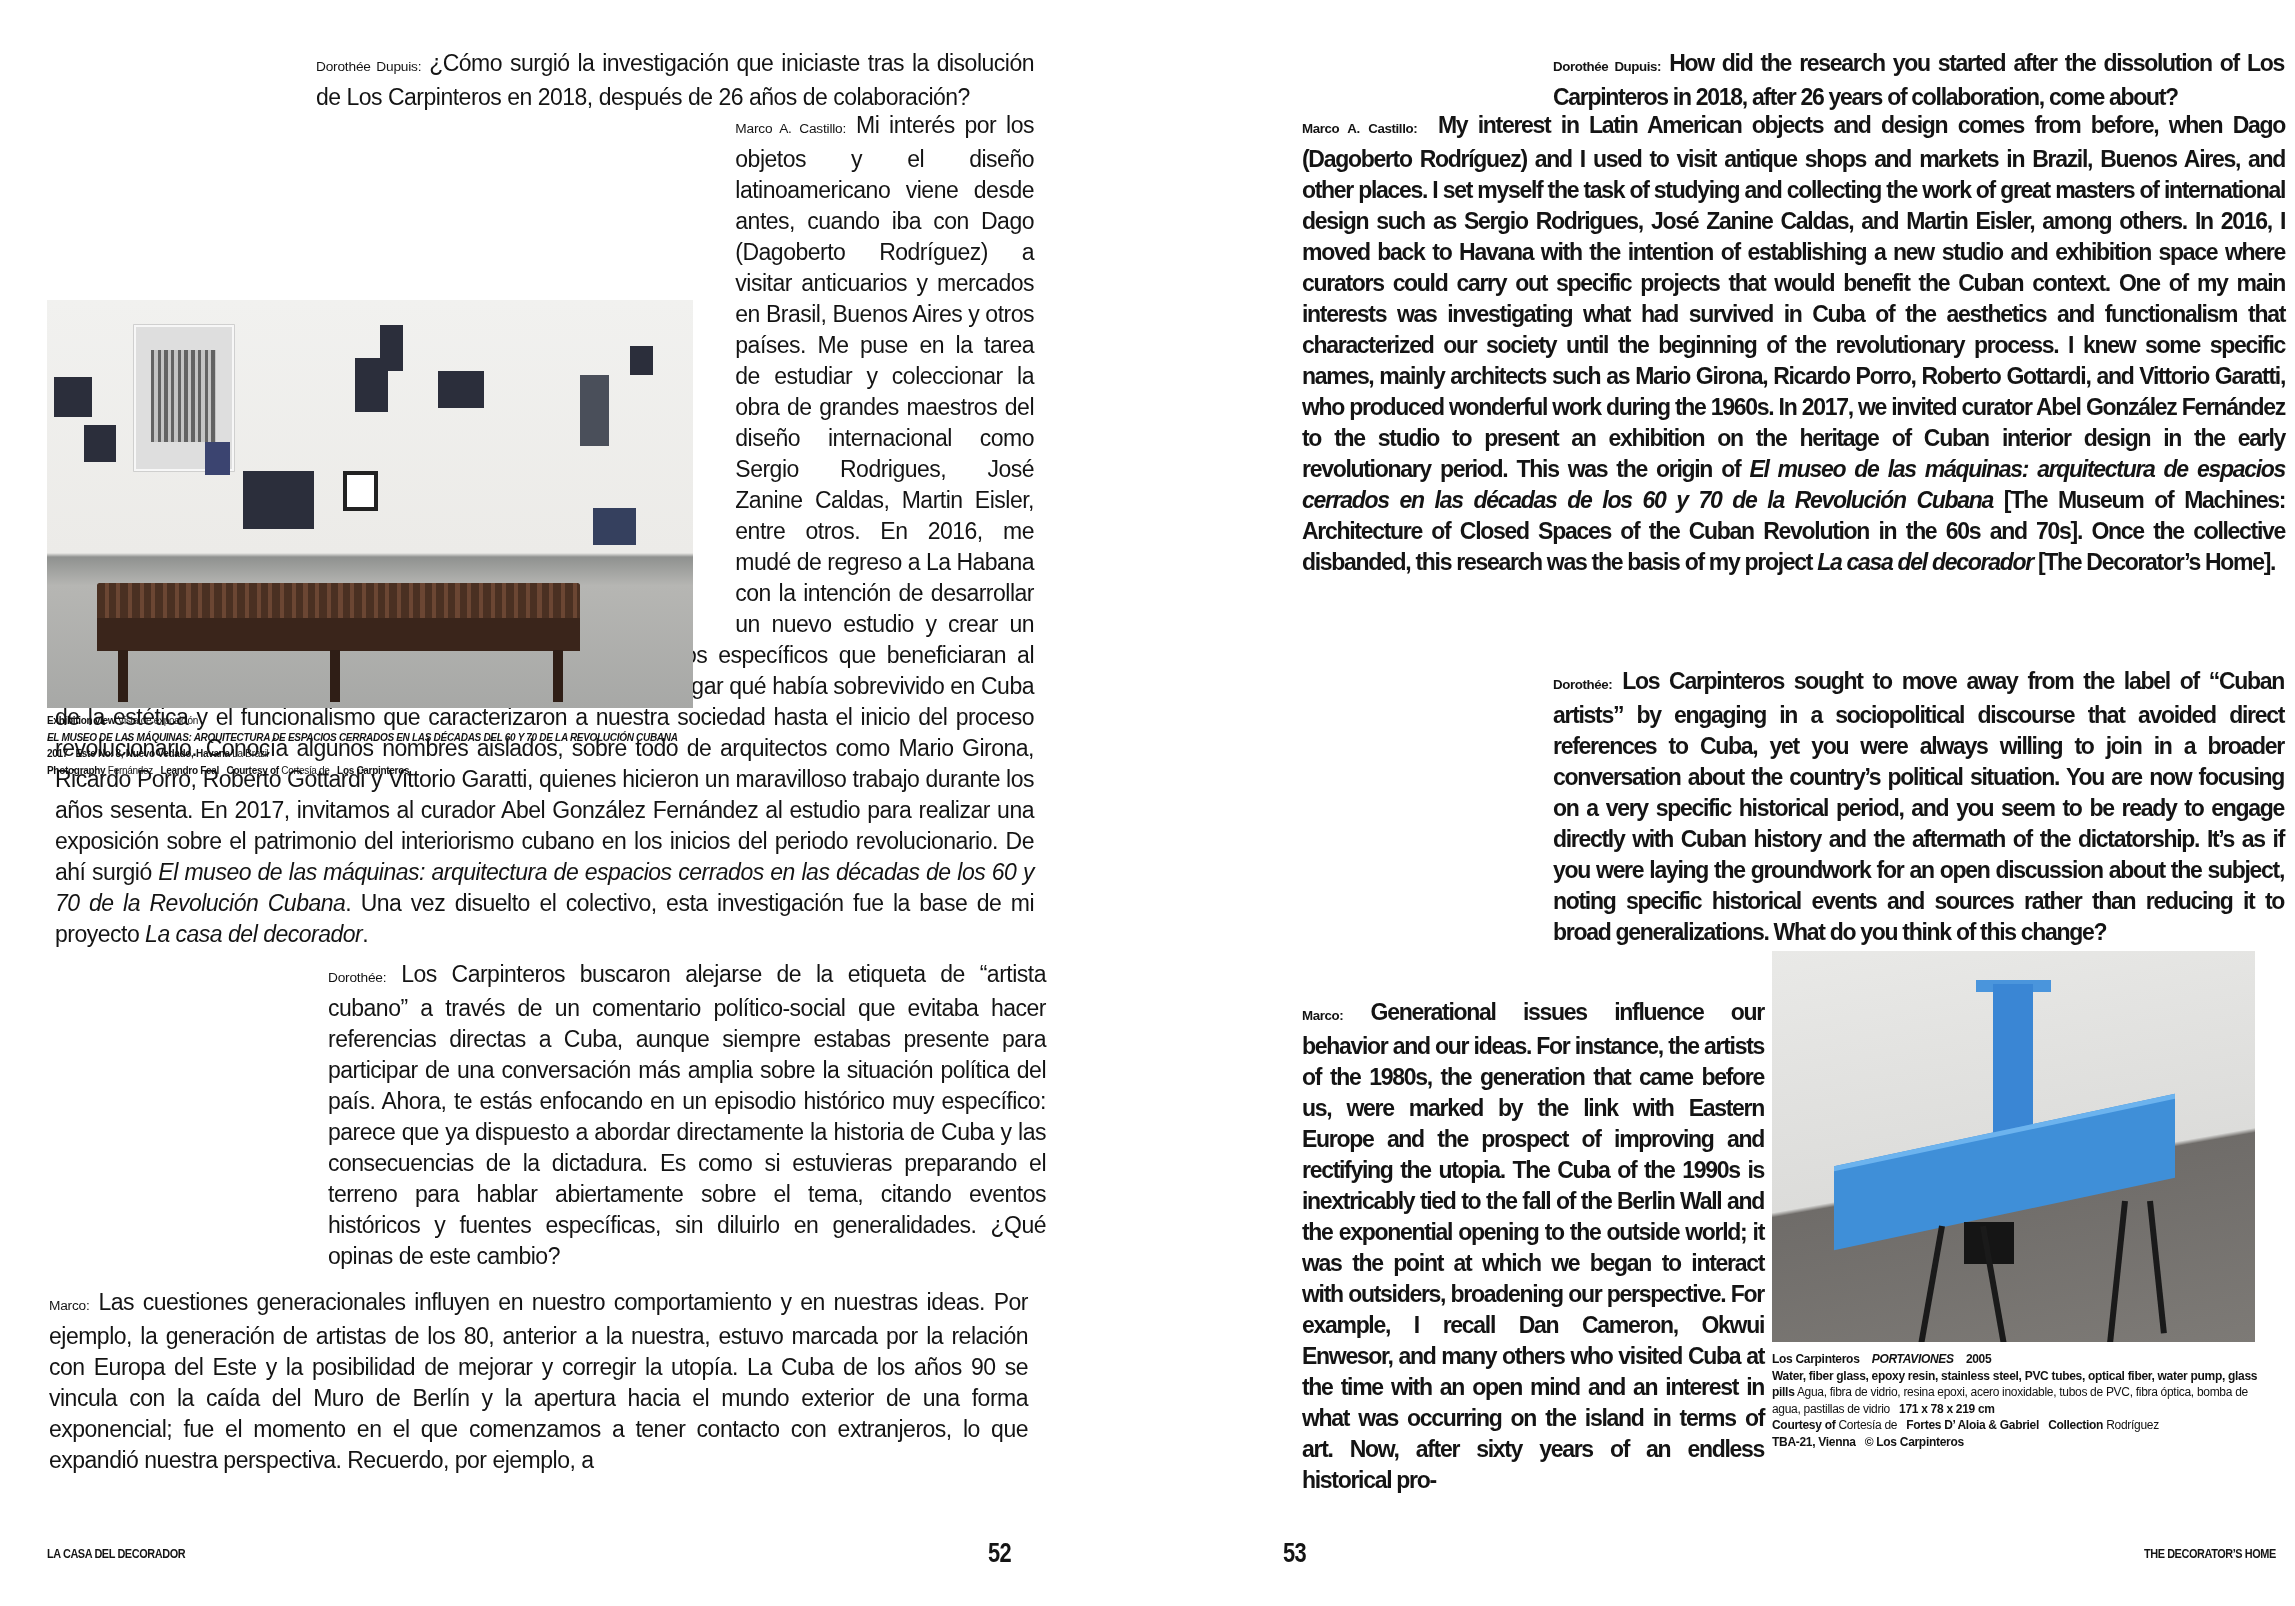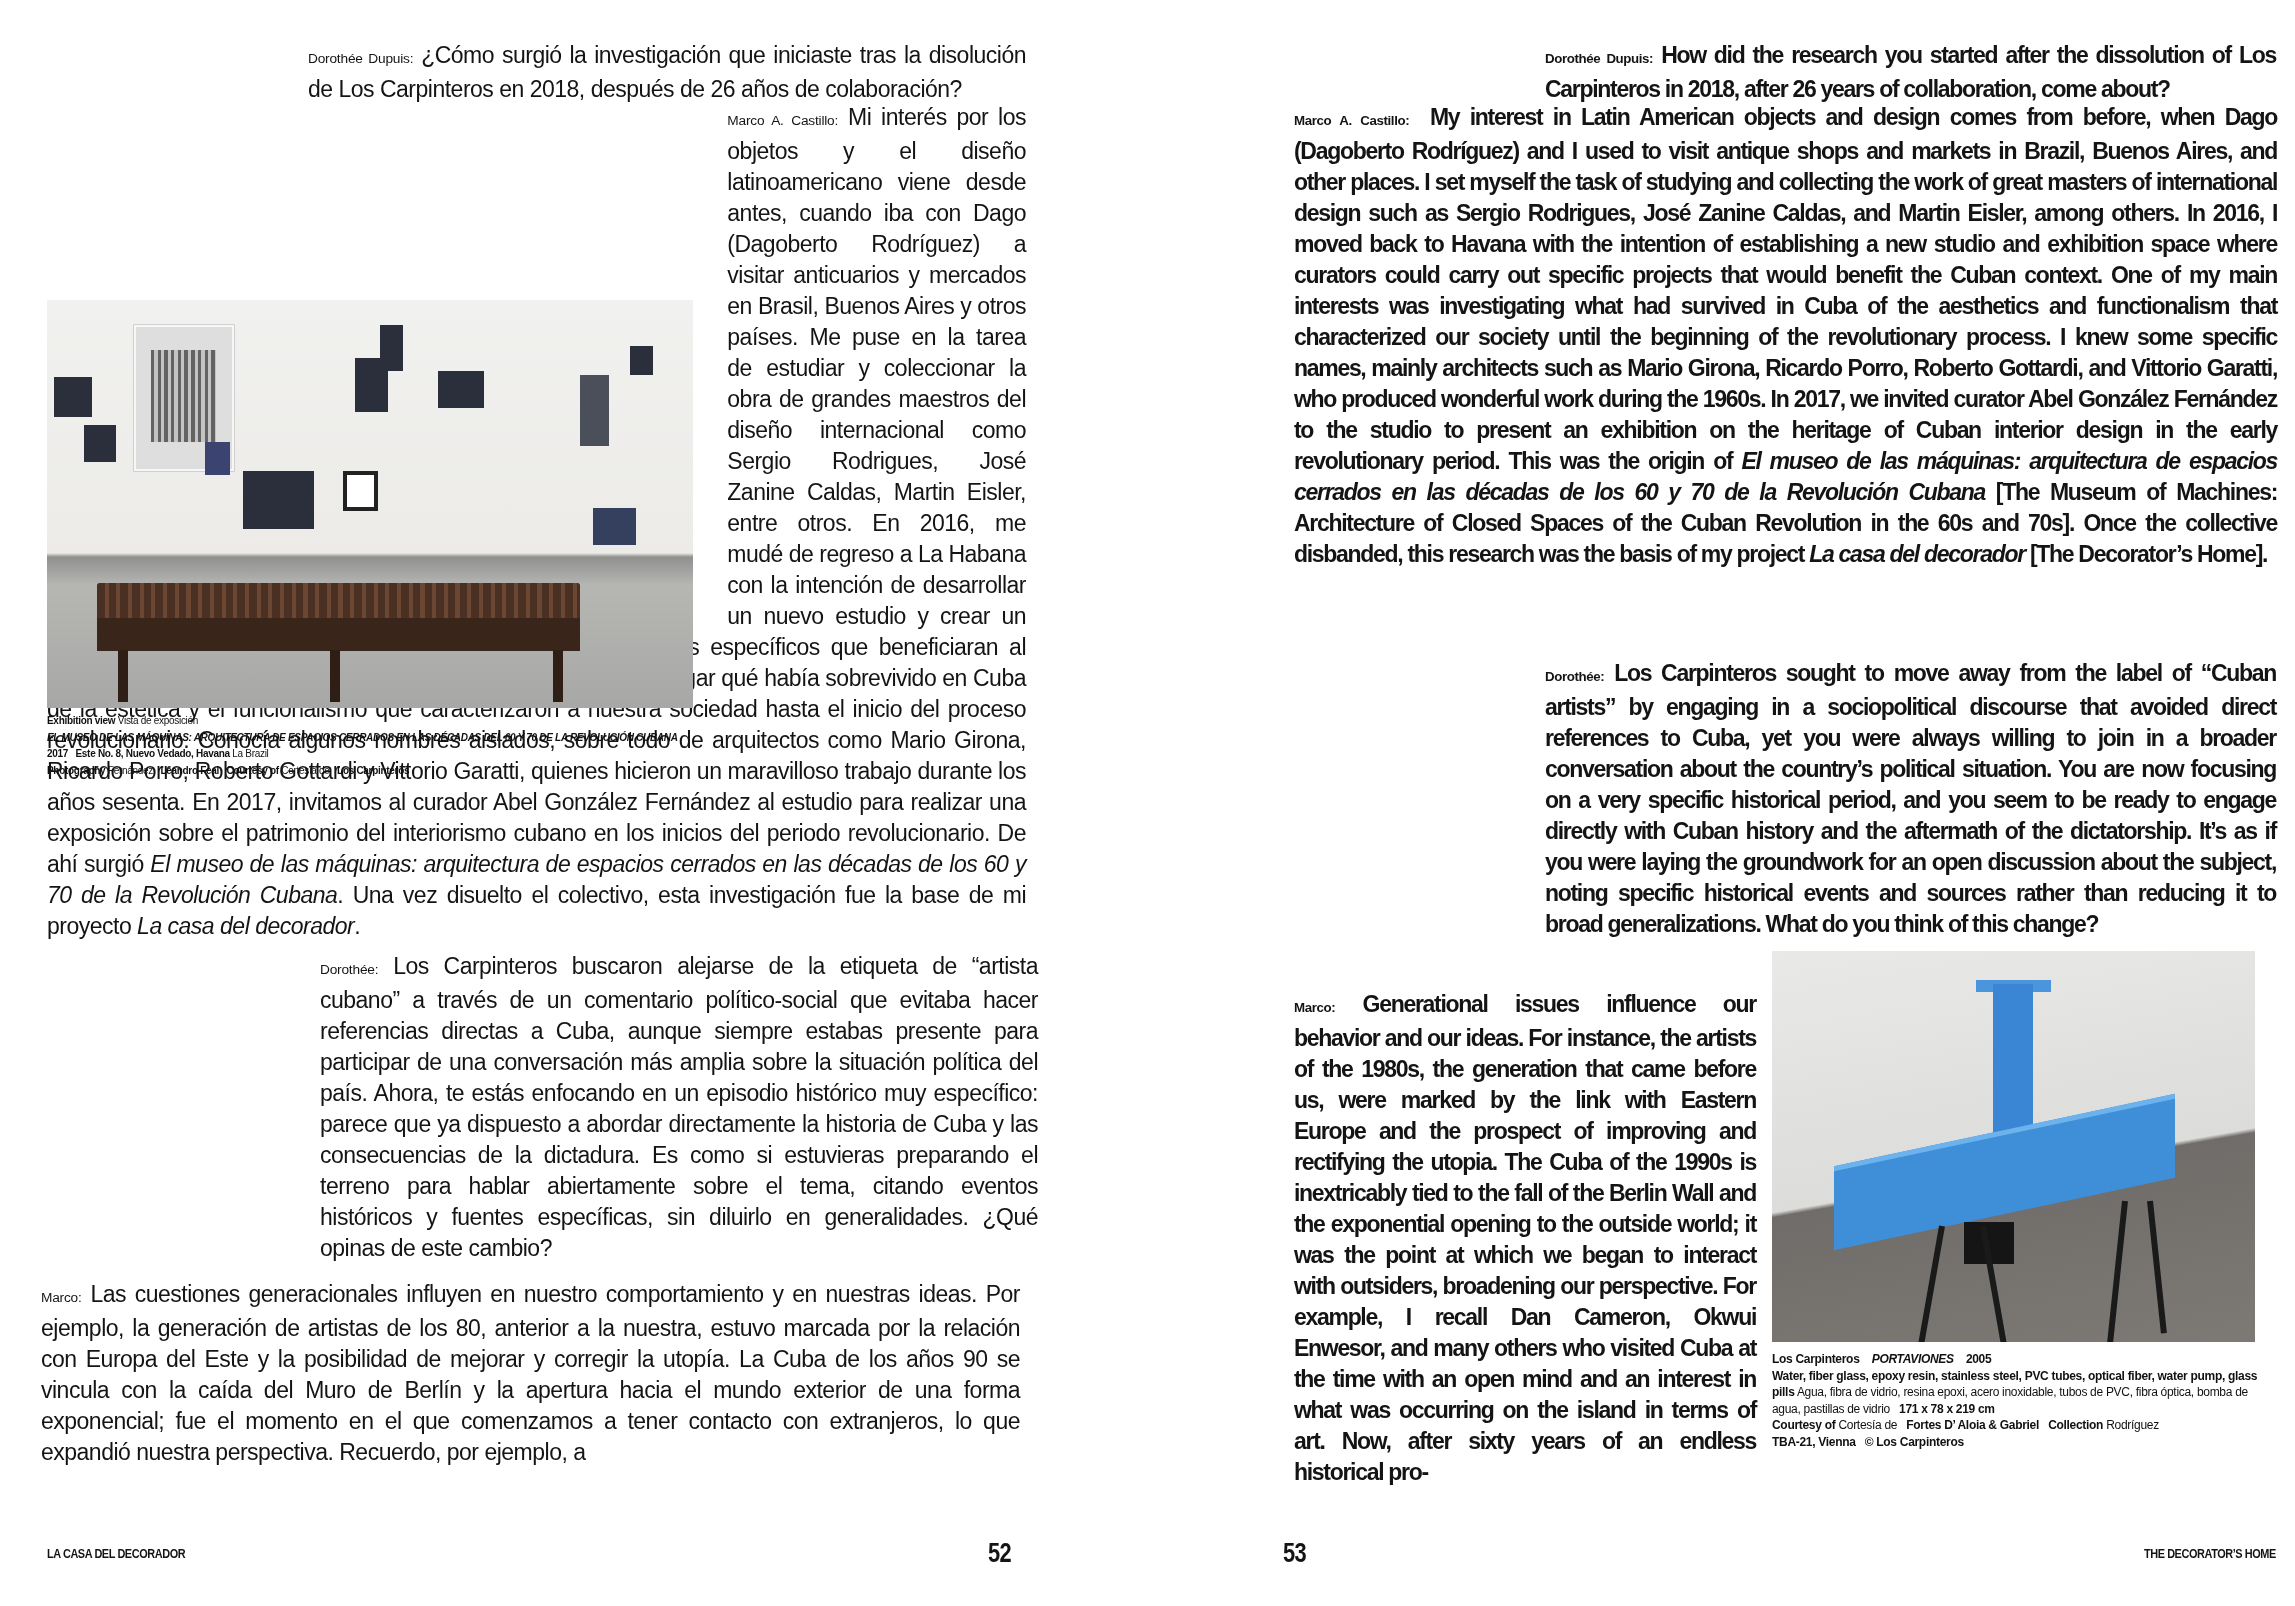--- a/index.html
+++ b/index.html
@@ -11,21 +11,21 @@
   
   .es { font-family:"Liberation Sans", sans-serif; font-size:23px; line-height:31px; text-align:justify; letter-spacing:-0.5px; }
   .es .spk { font-size:13.7px; letter-spacing:-0.2px; }
   .es i { font-style:italic; }
 
   
   .en { font-family:"Liberation Sans", sans-serif; font-weight:bold; font-size:23px; line-height:31px; text-align:justify; letter-spacing:-1.3px; }
   .en .spk { font-size:13.3px; letter-spacing:-0.4px; }
   .en i { font-style:italic; }
 
-  .block { position:absolute; margin:0; }
+  .block { position:absolute; margin:8px; }
   .hy { hyphens:auto; }
 
   
   #es-q1 { left:308px; top:40px; width:718px; }
   #es-a1 { left:47px; top:102px; width:979px; }
   #es-a1 .floatpad { float:left; width:662px; height:508px; margin:0 18.3px 0 0; }
   #es-q2 { left:320px; top:951px; width:718px; }
   #es-a2 { left:41px; top:1279px; width:979px; }
 
   

